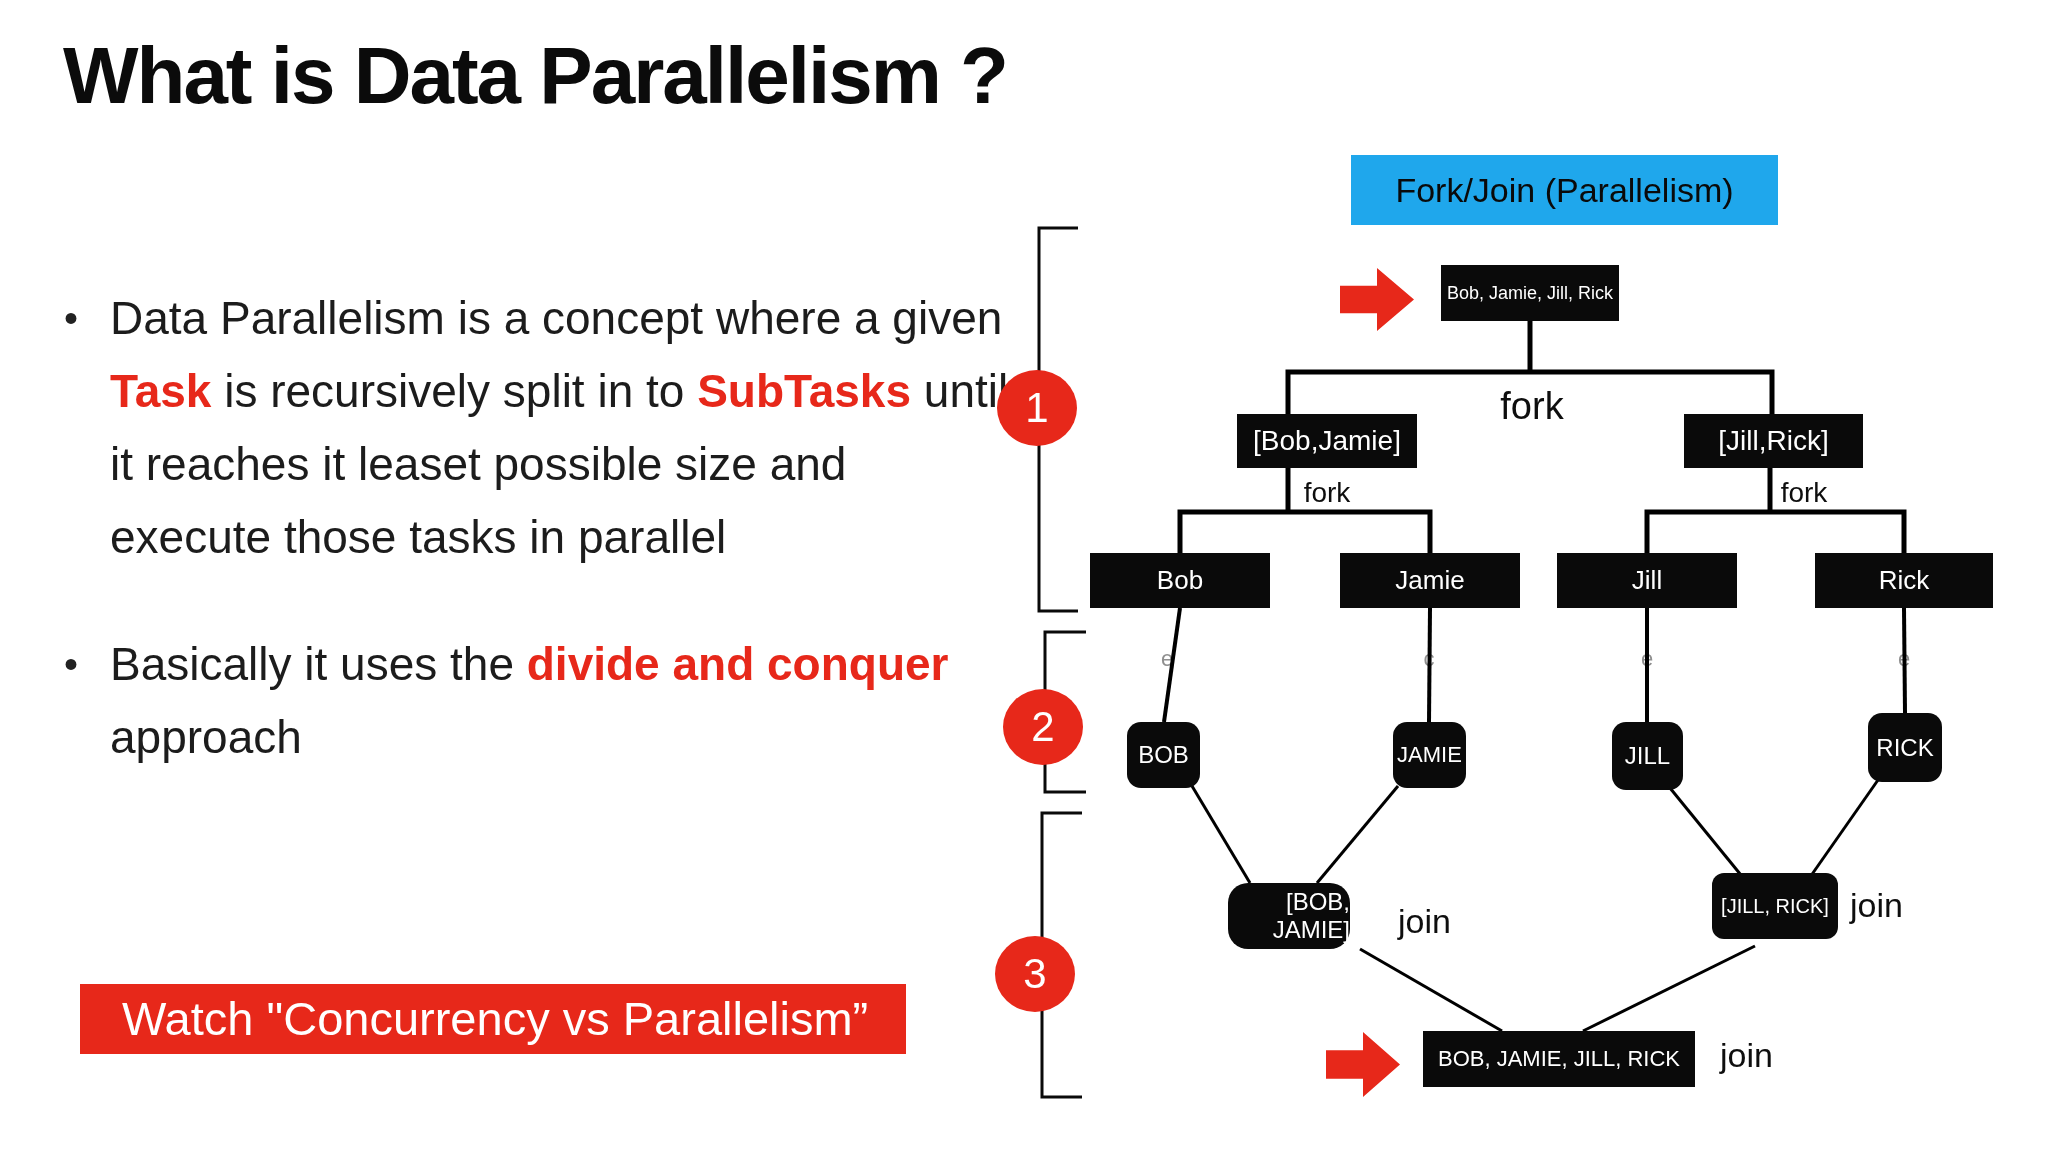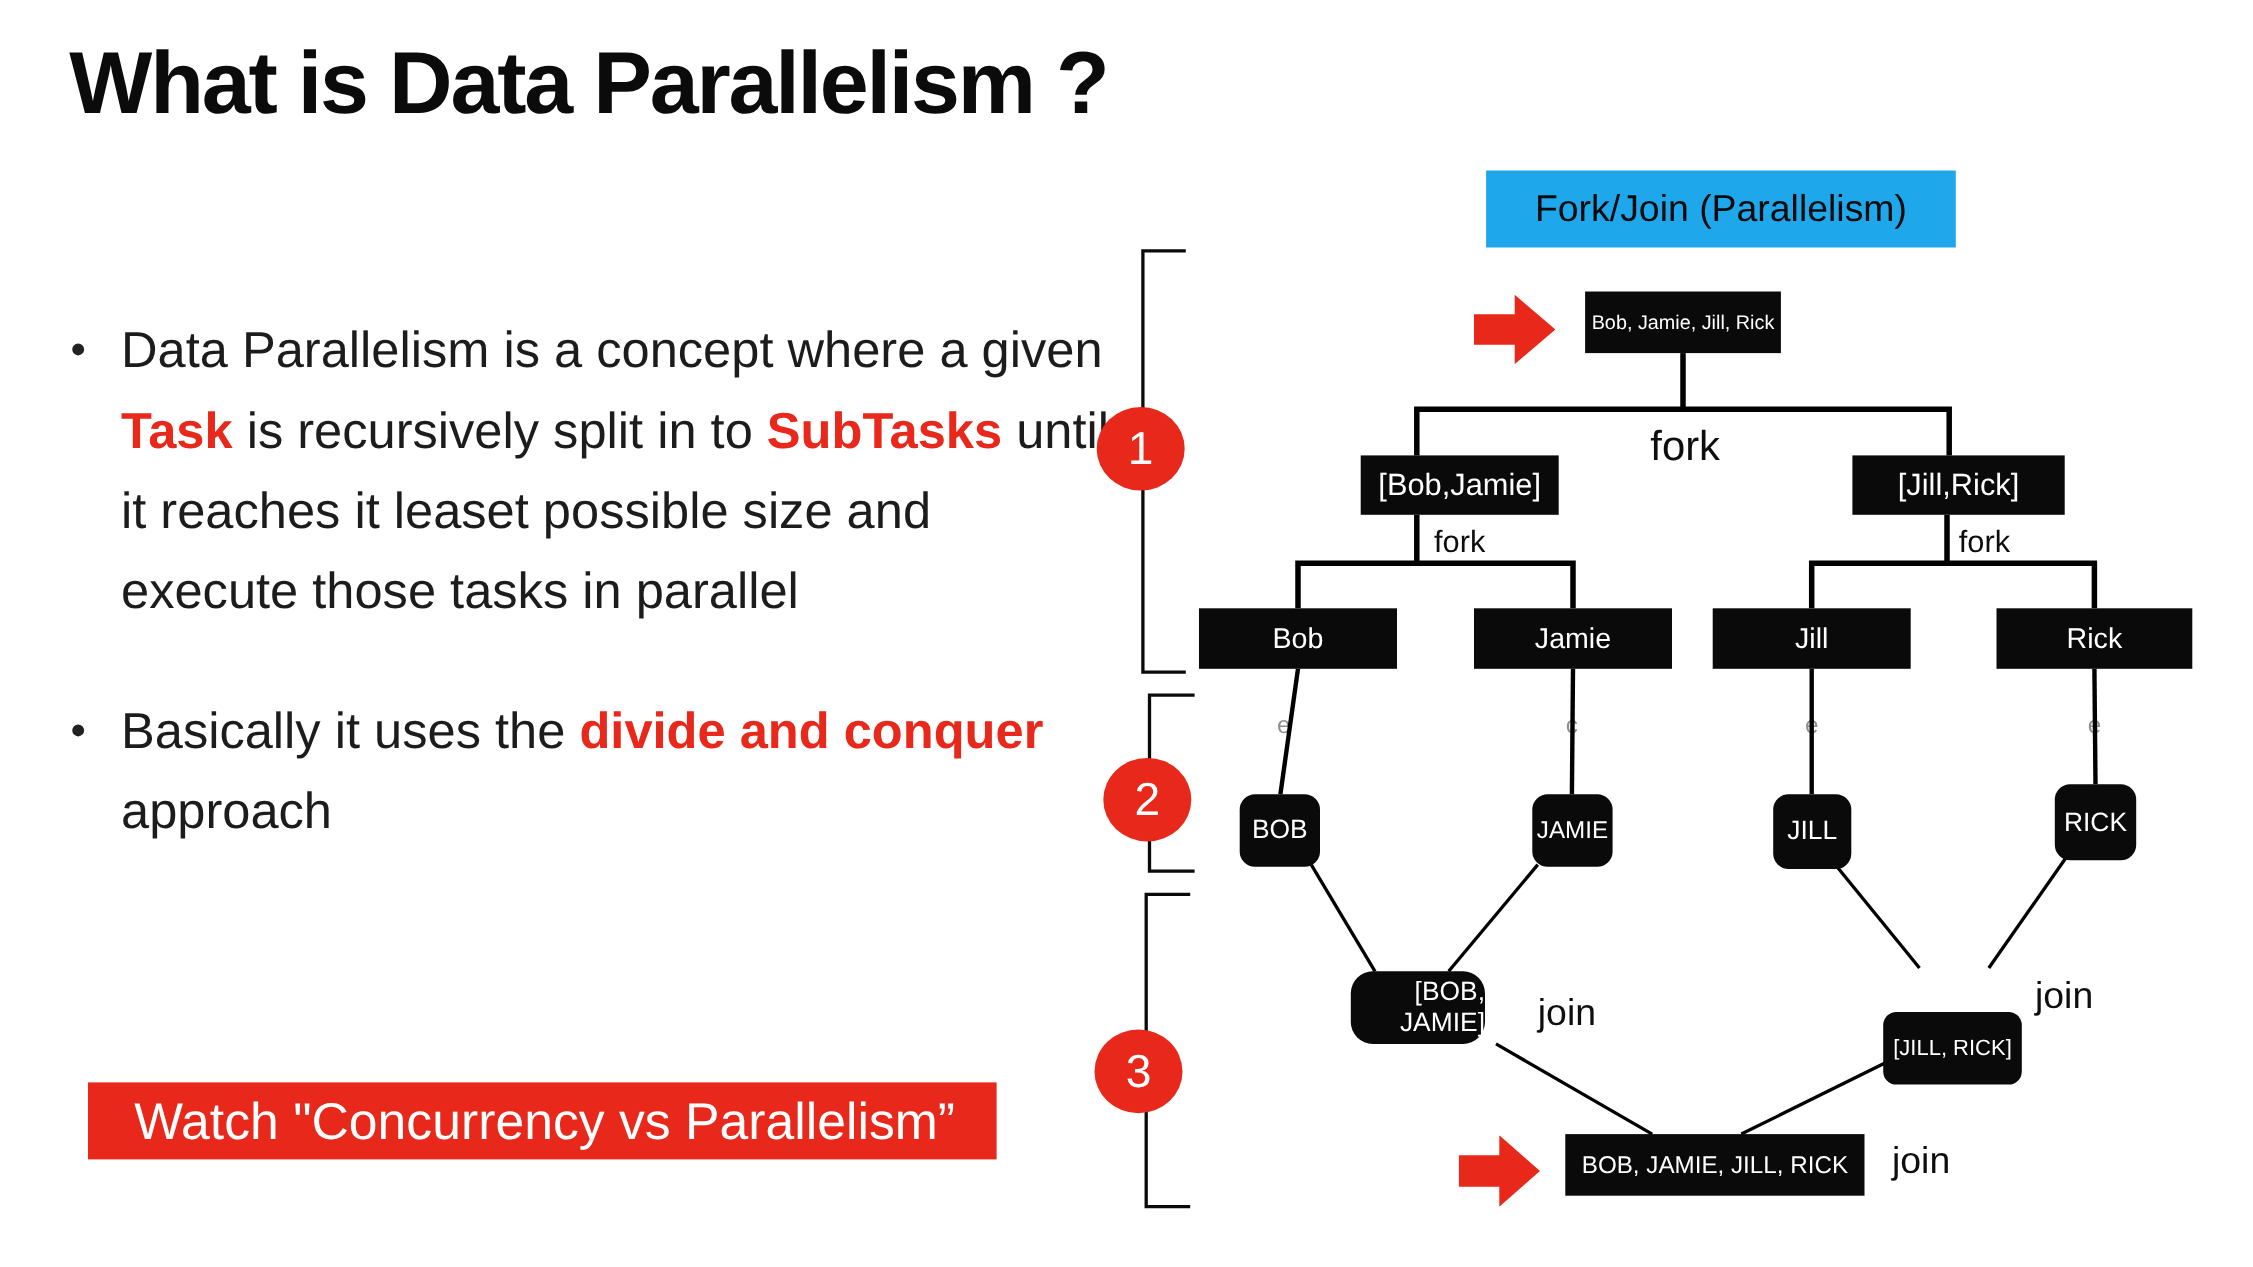--- a/index.html
+++ b/index.html
@@ -111,34 +111,34 @@
     <path d="M1360 949 L1502 1031" fill="none" stroke="#000" stroke-width="3"></path>
     <path d="M1755 946 L1583 1031" fill="none" stroke="#000" stroke-width="3"></path>
   </svg>
 
   <div class="abs red-arrow" style="left:1340px;top:268px;width:74px;height:63px;"></div>
   <div class="abs red-arrow" style="left:1326px;top:1032px;width:74px;height:65px;"></div>
 
   <div class="abs nbox" style="left:1441px;top:265px;width:178px;height:56px;font-size:18px;">Bob, Jamie, Jill, Rick</div>
 
   <div class="abs nbox" style="left:1237px;top:414px;width:180px;height:54px;font-size:28px;">[Bob,Jamie]</div>
-  <div class="abs nbox" style="left:1684px;top:414px;width:193px;height:54px;font-size:28px;">[Jill,Rick]</div>
+  <div class="abs nbox" style="left:1684px;top:414px;width:179px;height:54px;font-size:28px;">[Jill,Rick]</div>
 
   <div class="abs nbox" style="left:1090px;top:553px;width:180px;height:55px;font-size:26px;">Bob</div>
   <div class="abs nbox" style="left:1340px;top:553px;width:180px;height:55px;font-size:26px;">Jamie</div>
   <div class="abs nbox" style="left:1557px;top:553px;width:180px;height:55px;font-size:26px;">Jill</div>
   <div class="abs nbox" style="left:1815px;top:553px;width:178px;height:55px;font-size:26px;">Rick</div>
 
   <div class="abs nbox rounded" style="left:1127px;top:722px;width:73px;height:66px;font-size:24px;">BOB</div>
   <div class="abs nbox rounded breakall" style="left:1393px;top:722px;width:73px;height:66px;font-size:22px;">JAMIE</div>
   <div class="abs nbox rounded" style="left:1612px;top:722px;width:71px;height:68px;font-size:24px;">JILL</div>
   <div class="abs nbox rounded" style="left:1868px;top:713px;width:74px;height:69px;font-size:24px;">RICK</div>
 
   <div class="abs nbox rounded" style="left:1228px;top:883px;width:122px;height:66px;font-size:24px;line-height:28px;border-radius:20px;">[BOB, JAMIE]</div>
-  <div class="abs nbox rounded" style="left:1712px;top:920px;width:126px;height:66px;font-size:20px;border-radius:12px;">[JILL, RICK]</div>
+  <div class="abs nbox rounded" style="left:1712px;top:873px;width:126px;height:66px;font-size:20px;border-radius:12px;">[JILL, RICK]</div>
 
   <div class="abs nbox" style="left:1423px;top:1031px;width:272px;height:56px;font-size:22px;">BOB, JAMIE, JILL, RICK</div>
 
   <div class="abs flabel" style="left:1452px;top:385px;width:160px;font-size:38px;">fork</div>
   <div class="abs flabel" style="left:1297px;top:477px;width:60px;font-size:28px;">fork</div>
   <div class="abs flabel" style="left:1774px;top:477px;width:60px;font-size:28px;">fork</div>
 
   <div class="abs flabel" style="left:1398px;top:902px;font-size:34px;">join</div>
   <div class="abs flabel" style="left:1850px;top:886px;font-size:34px;">join</div>
   <div class="abs flabel" style="left:1720px;top:1036px;font-size:34px;">join</div>

